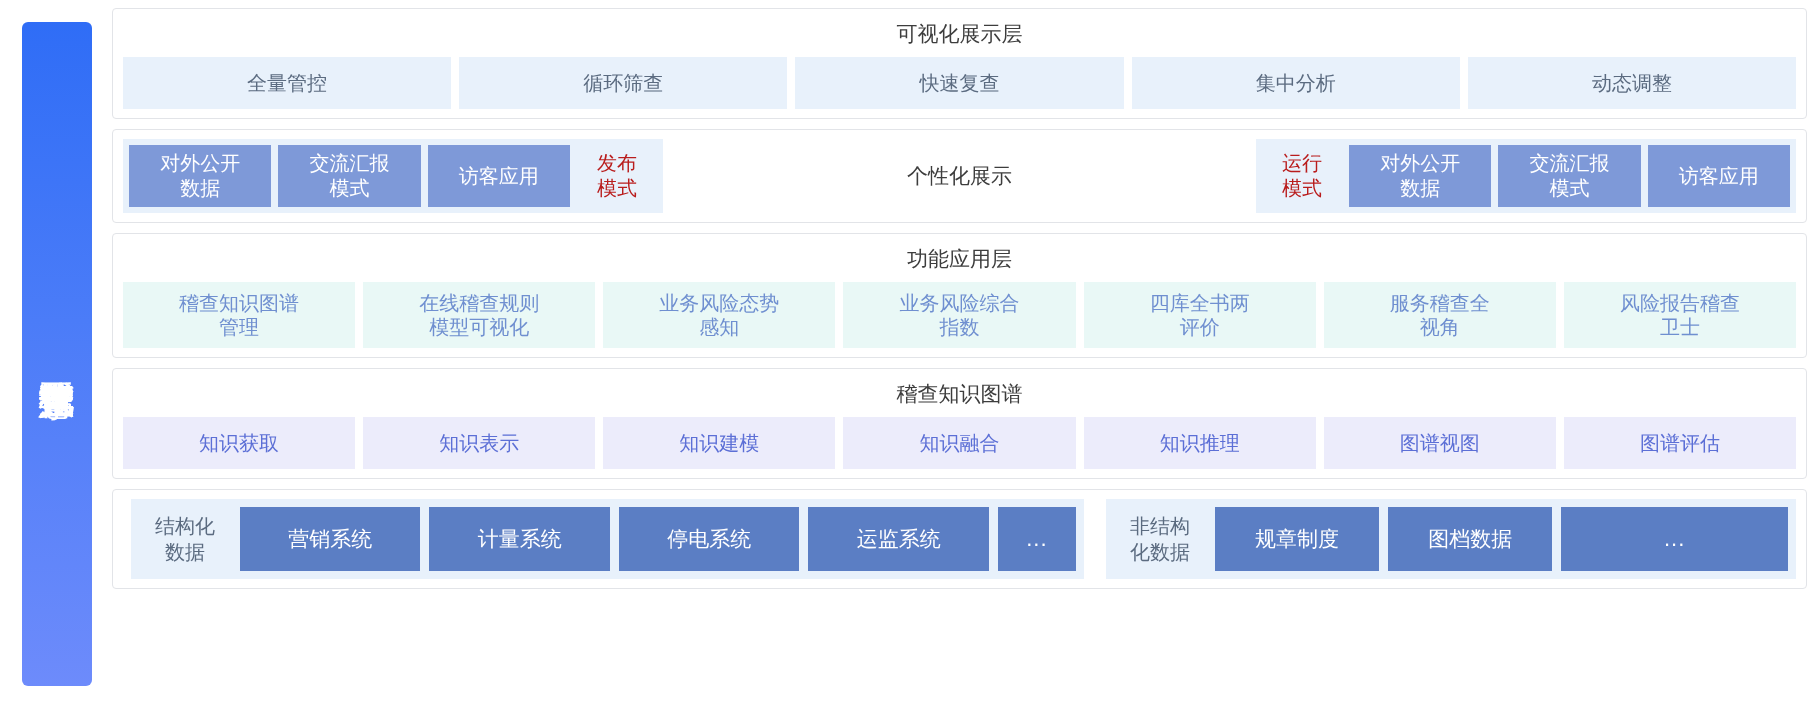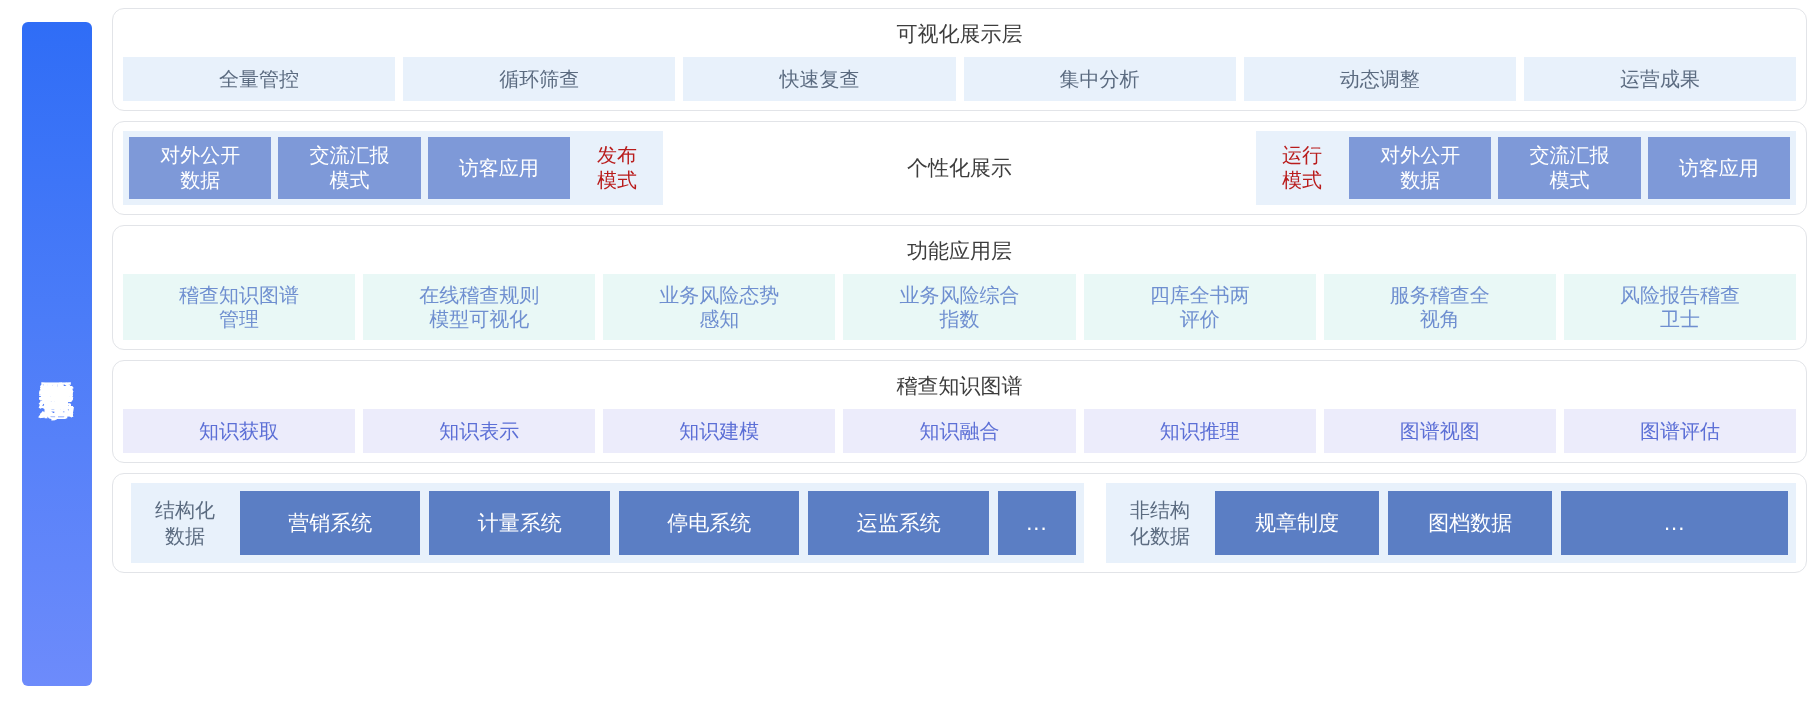--- a/index.html
+++ b/index.html
@@ -39,21 +39,21 @@
   
   .stack{
     flex:1 1 auto;
     display:flex;flex-direction:column;
     gap:10px;
     min-width:0;
   }
 
   .band{
     border:1px solid #e2e4e8;
-    border-radius:12px;
+    border-radius:4px;
     background:#ffffff;
     box-sizing:border-box;
     display:flex;flex-direction:column;
     padding:0;
   }
 
   .band-title{
     text-align:center;
     color:#3d3d3d;
     font-size:21px;
@@ -62,21 +62,21 @@
   }
 
   .chips{
     display:flex;
     gap:8px;
     padding:0 10px 9px 10px;
   }
   .chip{
     flex:1 1 0;
     min-width:0;
-    height:44px;
+    height:52px;
     display:flex;align-items:center;justify-content:center;
     text-align:center;
     font-size:20px;
     line-height:1.2;
     box-sizing:border-box;
     padding:2px 4px;
   }
 
   
   .band1 .chip{ background:#e8f1fb; color:#5b6b80; }
@@ -169,21 +169,20 @@
   <div class="stack">
 
     <div class="band band1">
       <div class="band-title">可视化展示层</div>
       <div class="chips">
         <div class="chip">全量管控</div>
         <div class="chip">循环筛查</div>
         <div class="chip">快速复查</div>
         <div class="chip">集中分析</div>
         <div class="chip">动态调整</div>
-        <div class="chip">运营成果</div>
       </div>
     </div>
 
     <div class="band band2">
       <div class="grp left">
         <div class="mbox solid">对外公开<br>数据</div>
         <div class="mbox solid">交流汇报<br>模式</div>
         <div class="mbox solid">访客应用</div>
         <div class="mbox ghost">发布<br>模式</div>
       </div>

